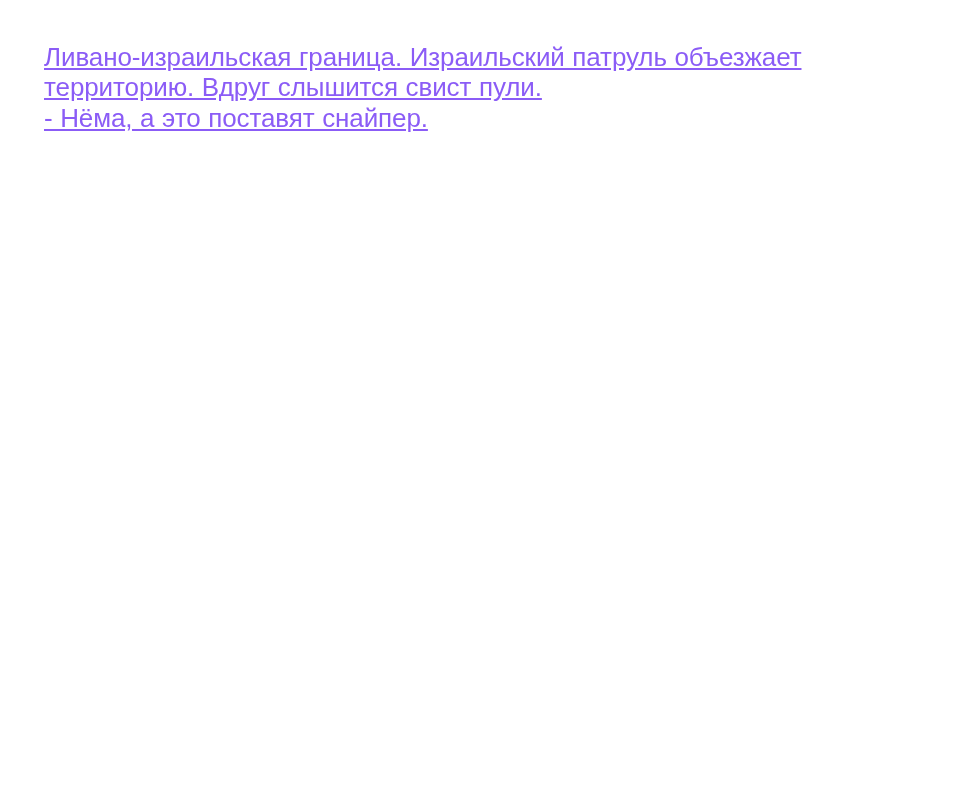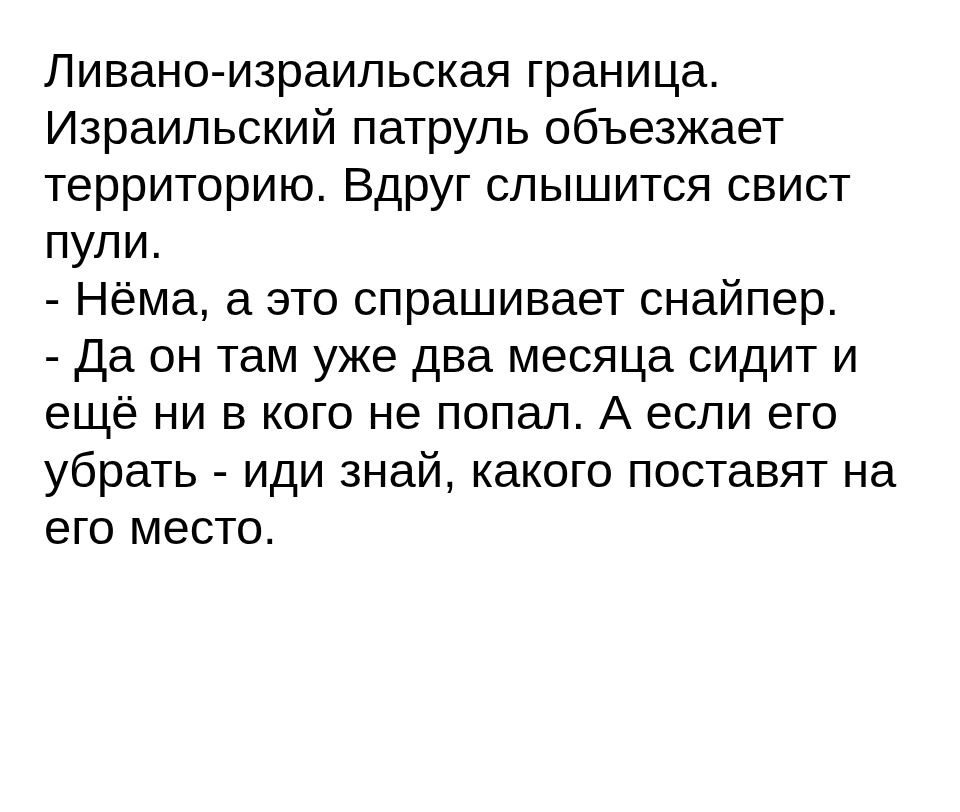--- a/index.html
+++ b/index.html
@@ -16,37 +16,37 @@
   }
   .page {
     width: 960px;
     height: 812px;
     background: #ffffff;
     box-sizing: border-box;
     padding: 42px 44px 20px 44px;
     display: block;
   }
   .joke-text {
-    color: #000000;
-    font-size: 49px;
+    color: #8b5cf6;
+    font-size: 26px;
     line-height: 1.165;
     font-weight: 400;
     letter-spacing: -0.1px;
     word-spacing: 0.5px;
+    text-decoration: underline;
   }
   .joke-text p {
     margin: 0;
     padding: 0;
   }
   .joke-text p + p {
     margin-top: 0px;
   }
 </style>
 </head>
 <body>
 
 <div class="page">
   <div class="joke-text">
     <p>Ливано-израильская граница. Израильский патруль объезжает территорию. Вдруг слышится свист пули.</p>
-    <p>- Нёма, а это спрашивает снайпер.</p>
-    <p>- Да он там уже два месяца сидит и ещё ни в кого не попал. А если его убрать - иди знай, какого поставят на его место.</p>
+    <p>- Нёма, а это поставят снайпер.</p>
   </div>
 </div>
 
 </body></html>

